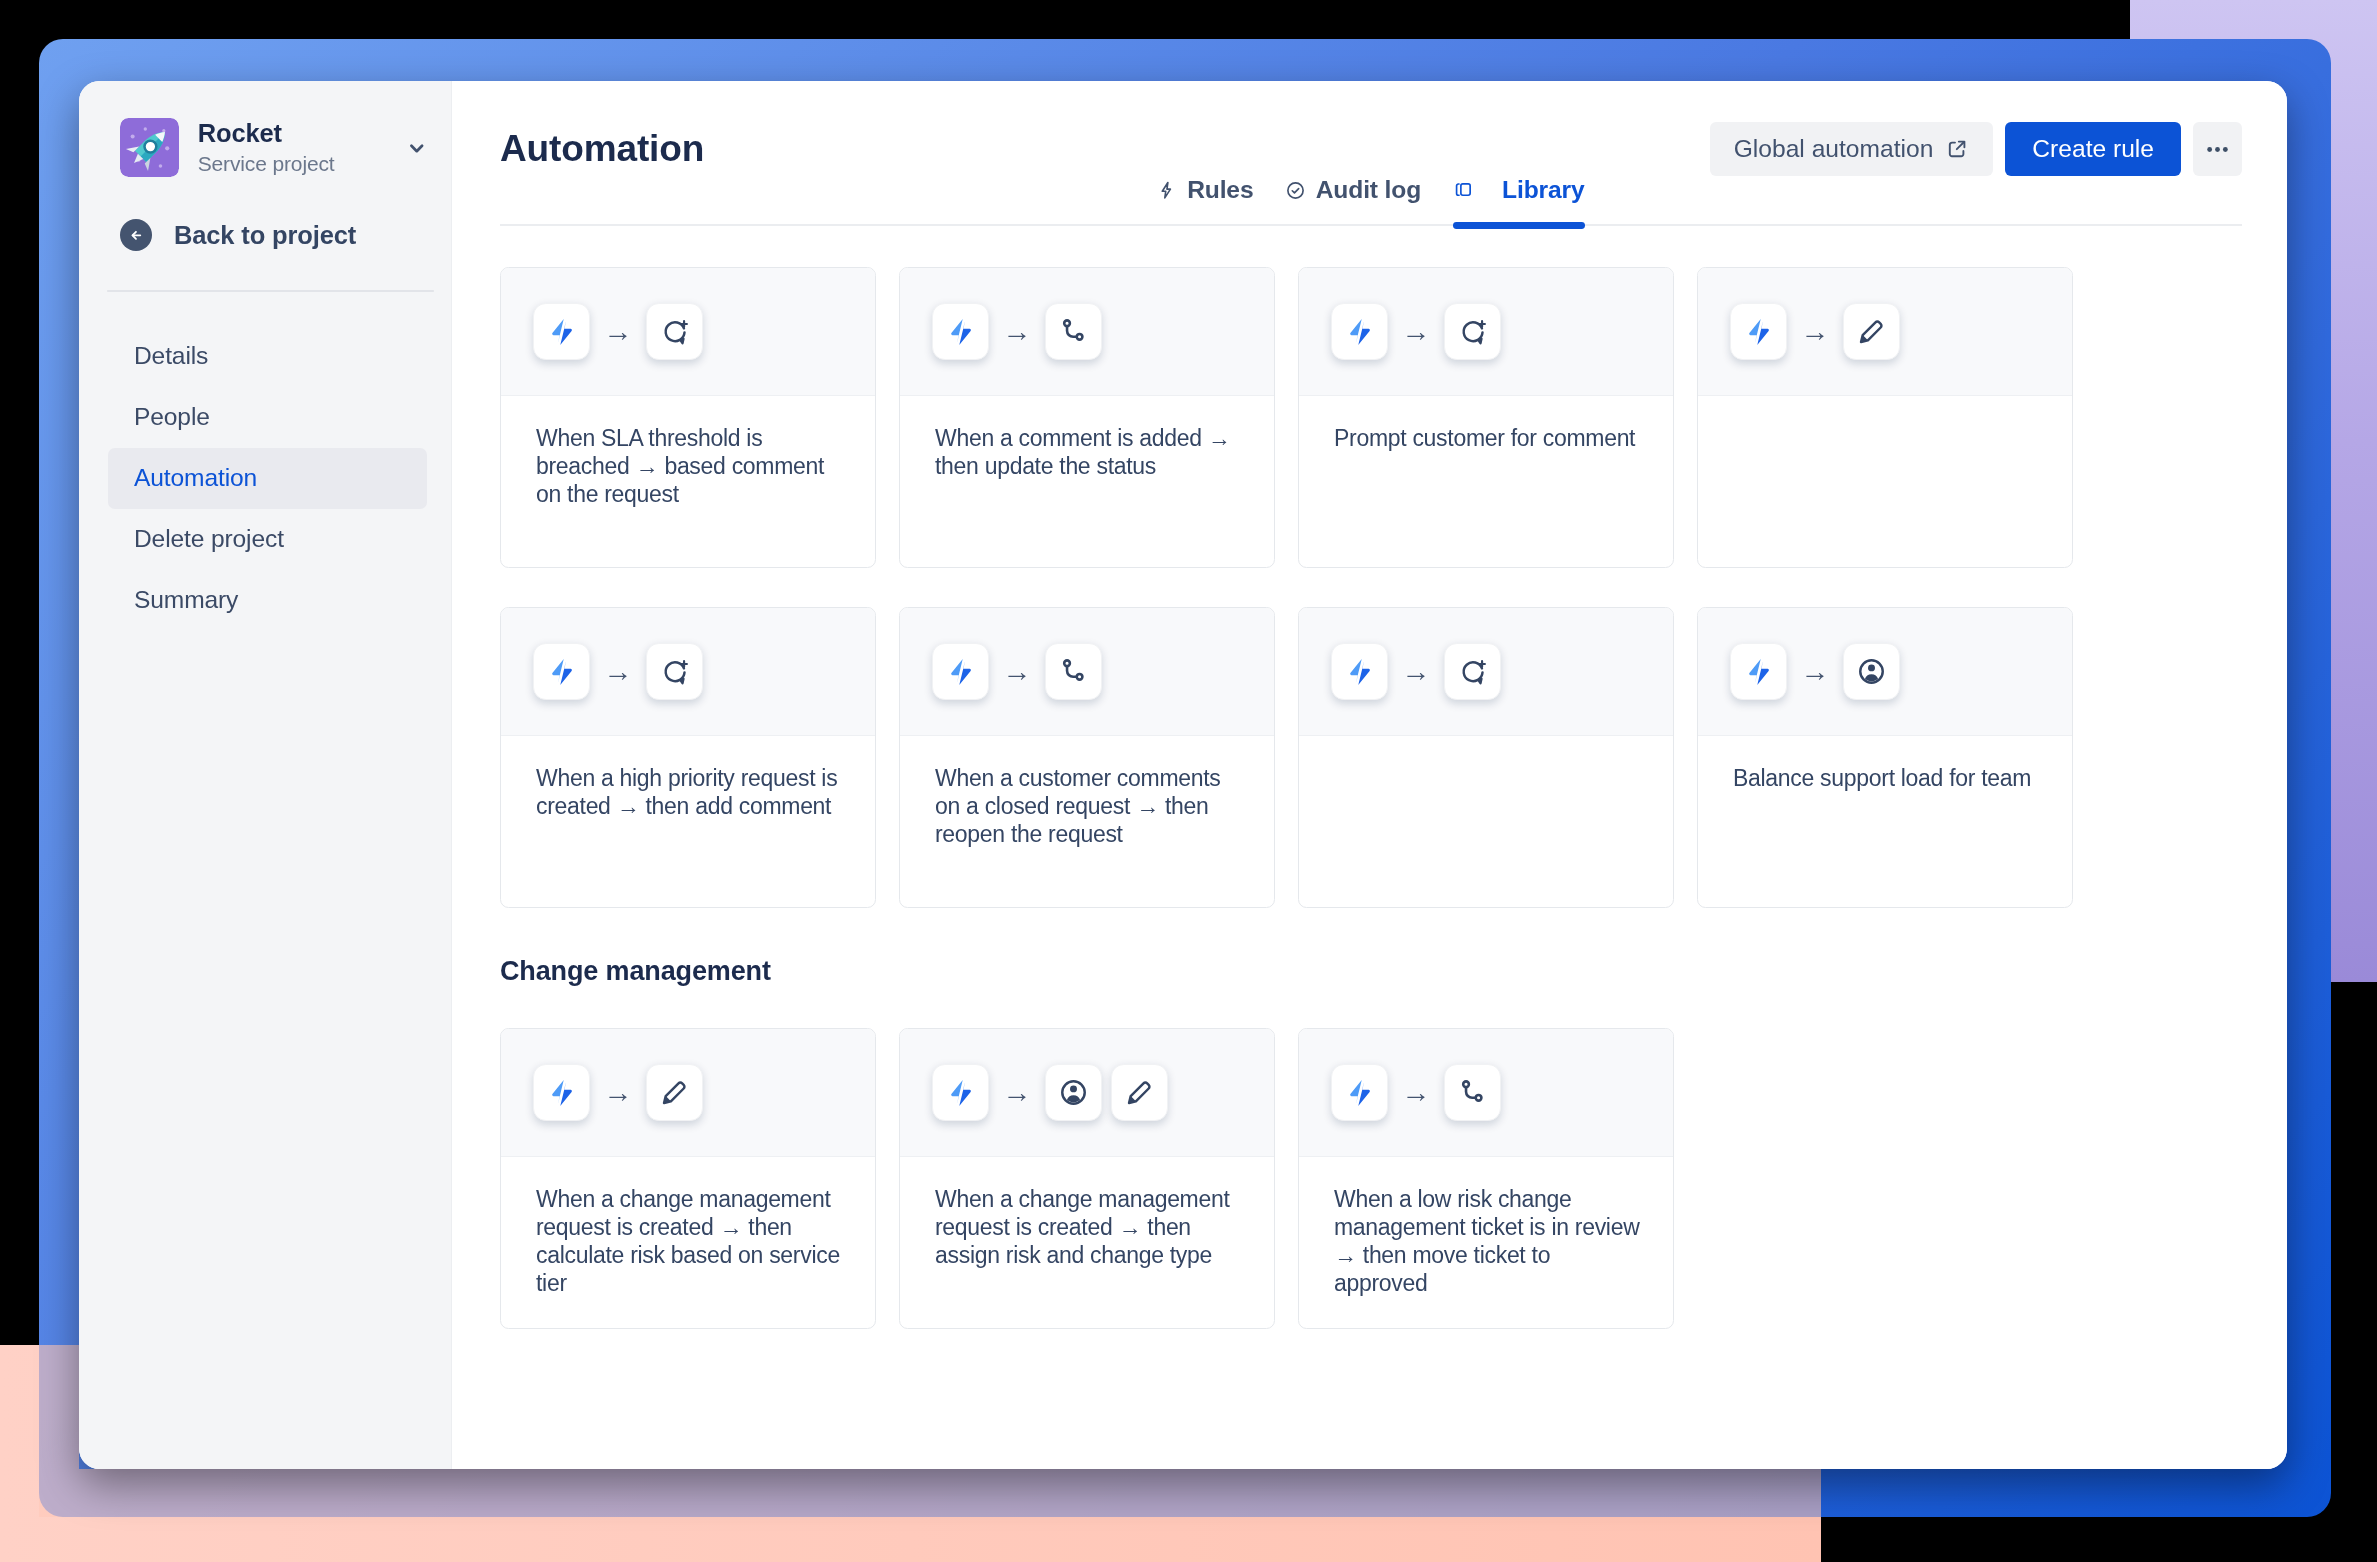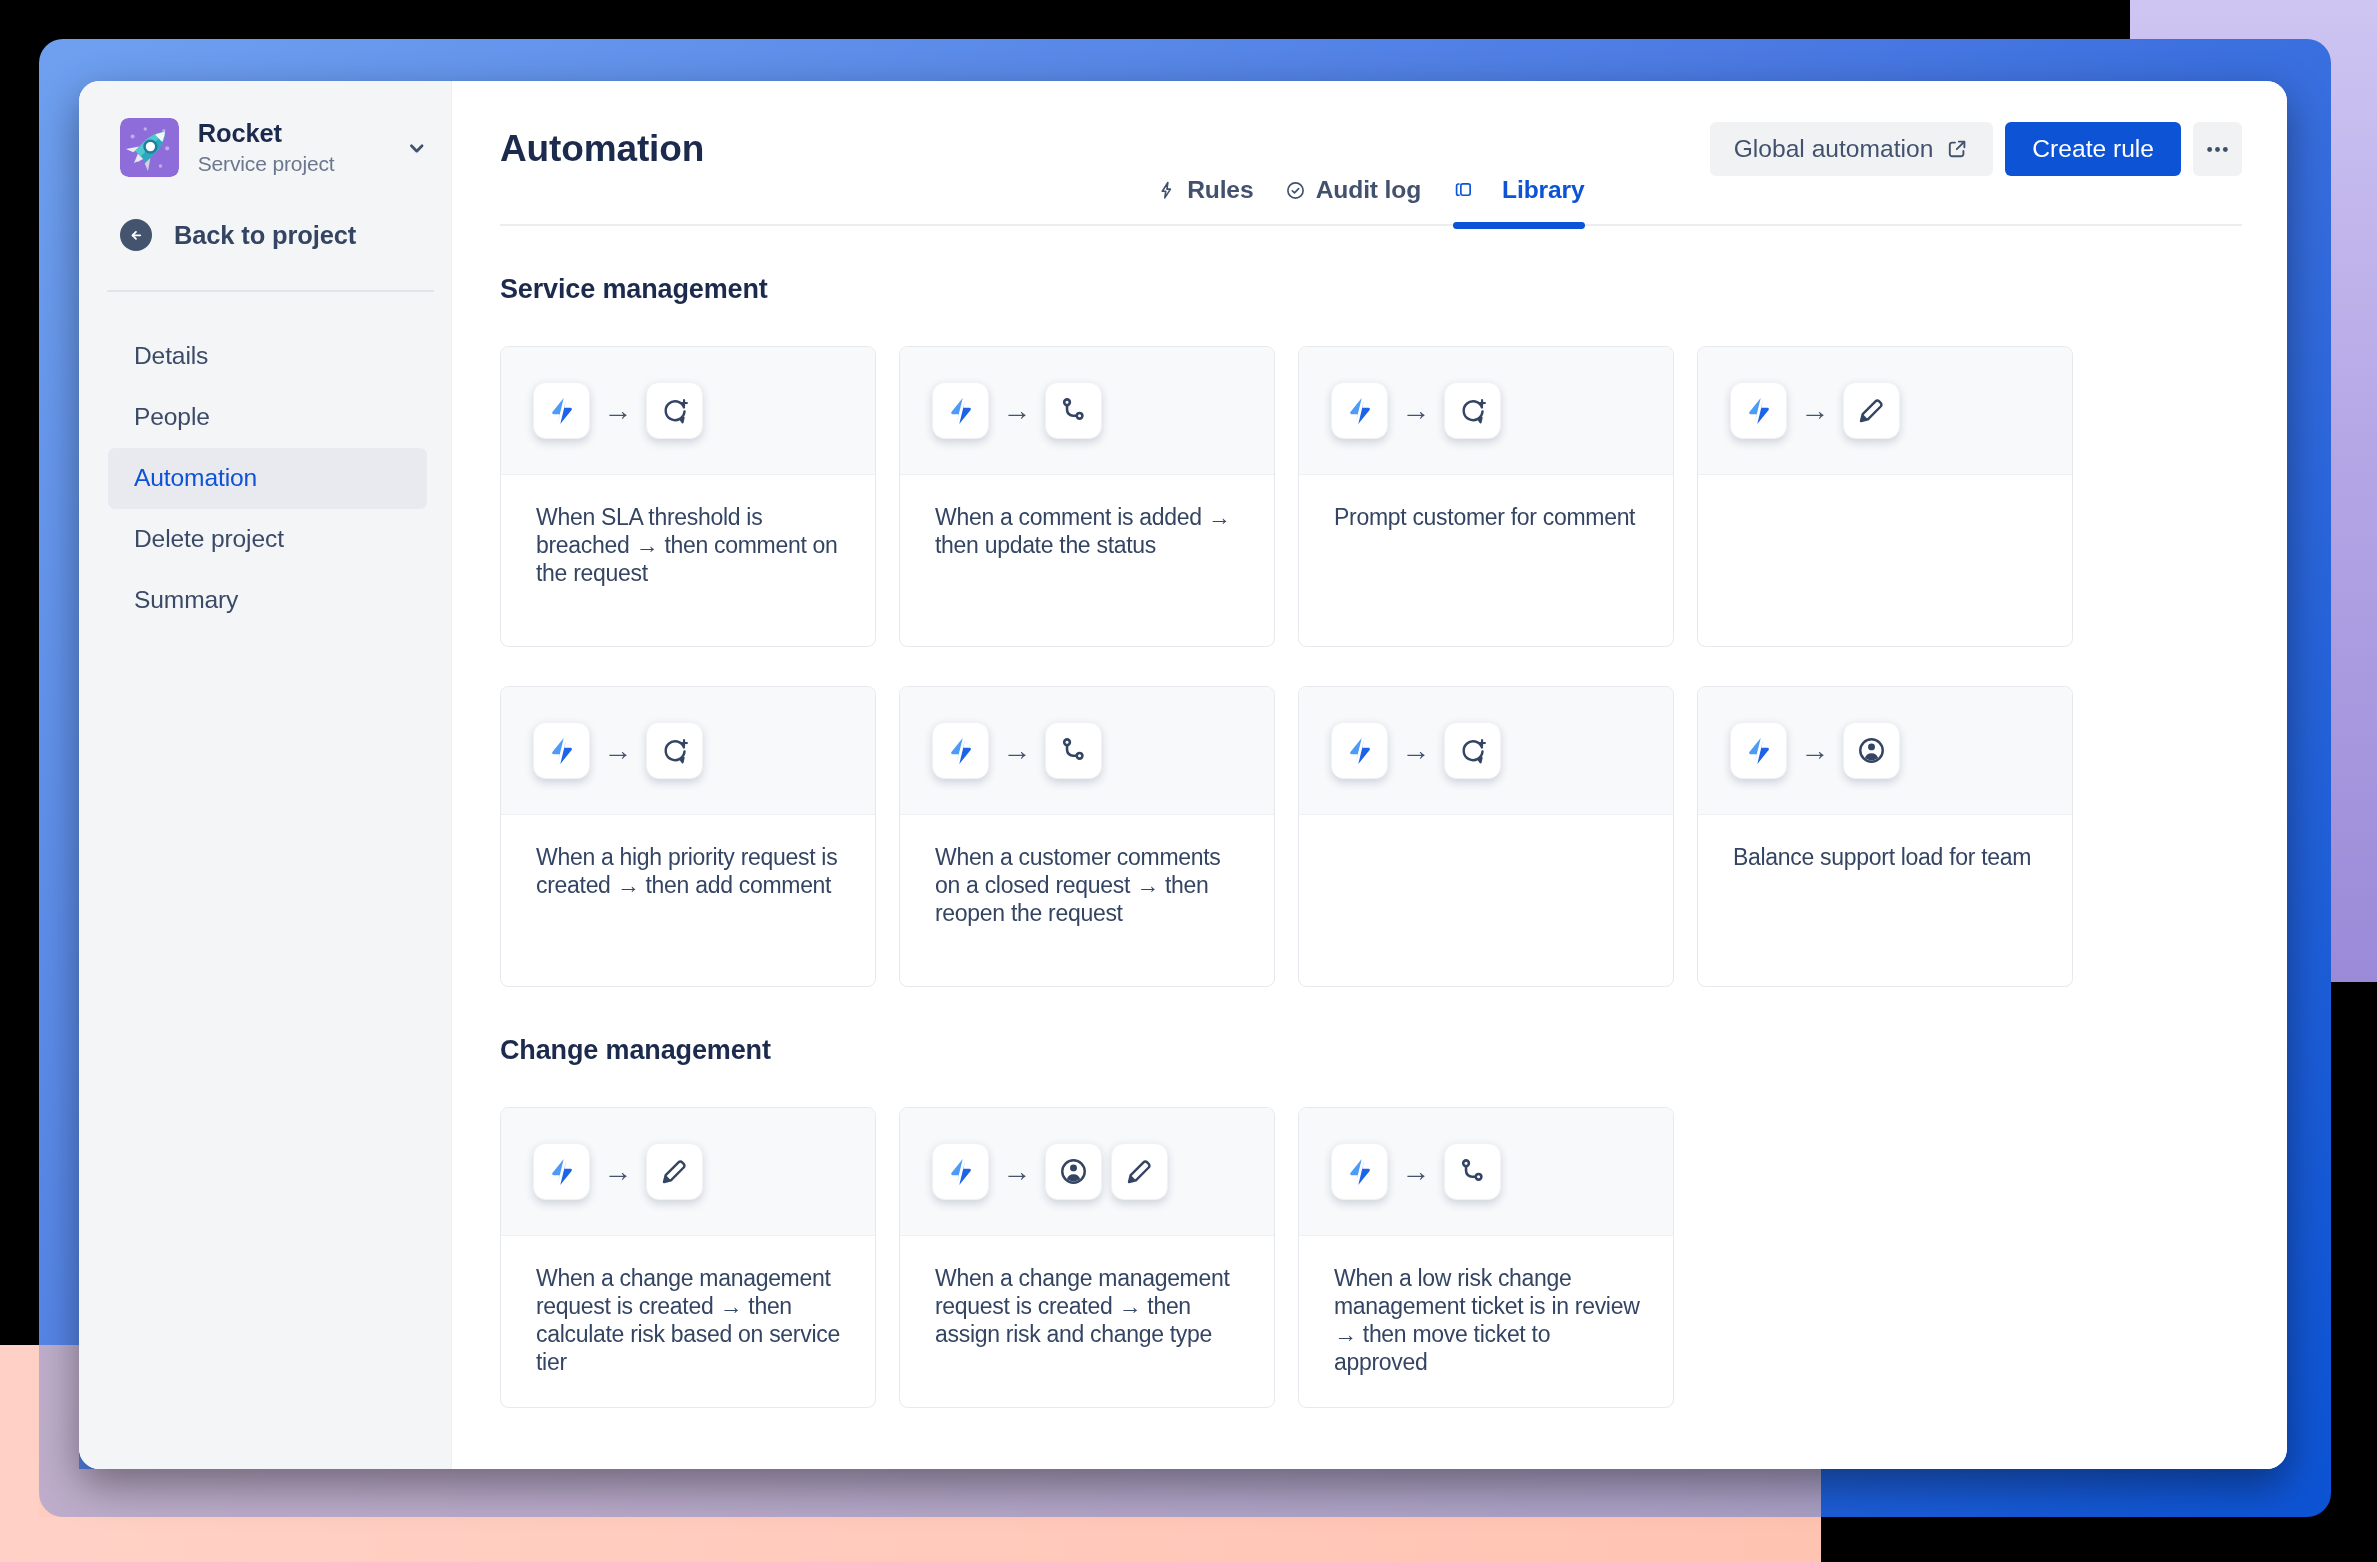--- a/index.html
+++ b/index.html
@@ -189,21 +189,20 @@
         <span class="ticon">
           <svg width="21" height="21" viewBox="0 0 24 24" fill="none" stroke="currentColor" stroke-width="1.9" stroke-linecap="round" stroke-linejoin="round">
               <path d="M6.9 17.4 h-.8 a2 2 0 0 1 -2 -2 V6.6 a2 2 0 0 1 2 -2 h.8"></path>
               <rect x="9" y="4.4" width="10.6" height="13" rx="2.2"></rect>
             </svg>
         </span>
         <span>Library</span>
       </div>
     </div>
 
-    <div class="section-title">Service management</div>
     <div class="cards">
       <div class="card">
         <div class="card-head">
             <div class="tiles">
               <div class="tile">
                 <svg width="32" height="32" viewBox="0 0 24 24">
                   <path fill="#4E9BF7" d="M13.3 2.2 L4.8 12.8 c-.5.62-.06 1.55.73 1.55 h4.95 l-1.95 7.45 z"></path>
                   <path fill="#1D63E8" d="M10.7 21.8 L19.2 11.2 c.5-.62.06-1.55-.73-1.55 h-4.95 l1.95-7.45 z"></path>
                 </svg>
               </div>
@@ -211,21 +210,21 @@
               <div class="tile">
                 <svg width="31" height="31" viewBox="0 0 24 24" fill="none" stroke="currentColor" stroke-width="1.9" stroke-linecap="round" stroke-linejoin="round">
                   <path d="M19.3 9.6 a7.3 7.3 0 1 0 .45 3.1"></path>
                   <path d="M16.6 18.6 L18.2 21 L18.9 17.6"></path>
                   <path d="M19.4 4 v4.4 M17.2 6.2 h4.4" stroke-width="1.7"></path>
                 </svg>
               </div>
             </div>
           </div>
         <div class="card-body">
-            <p class="card-text">When SLA threshold is breached → then comment on the request</p>
+            <p class="card-text">When SLA threshold is breached → based comment on the request</p>
           </div>
       </div>
       <div class="card">
         <div class="card-head">
             <div class="tiles">
               <div class="tile">
                 <svg width="32" height="32" viewBox="0 0 24 24">
                   <path fill="#4E9BF7" d="M13.3 2.2 L4.8 12.8 c-.5.62-.06 1.55.73 1.55 h4.95 l-1.95 7.45 z"></path>
                   <path fill="#1D63E8" d="M10.7 21.8 L19.2 11.2 c.5-.62.06-1.55-.73-1.55 h-4.95 l1.95-7.45 z"></path>
                 </svg>

